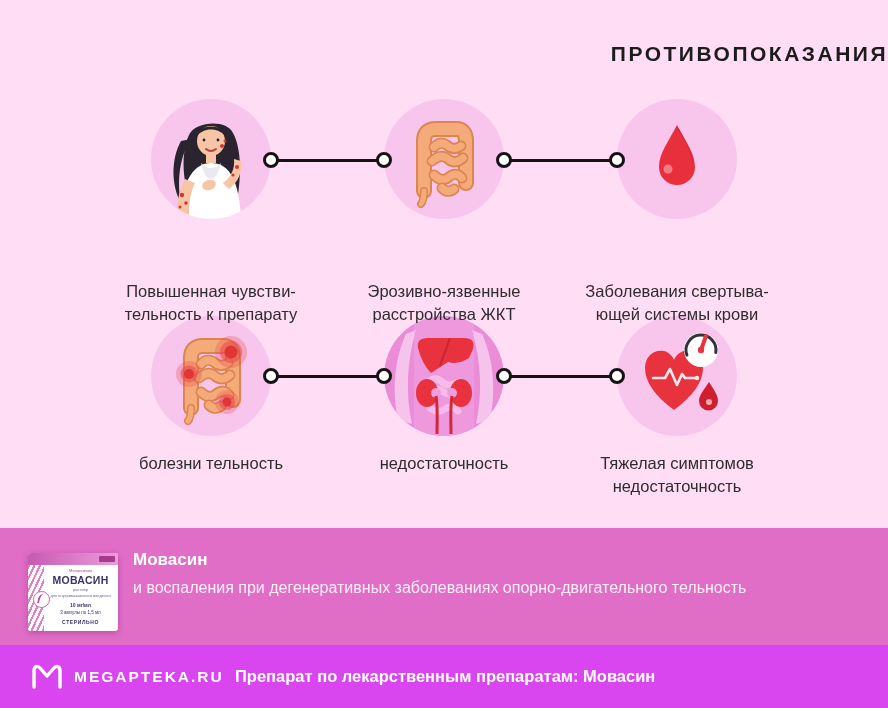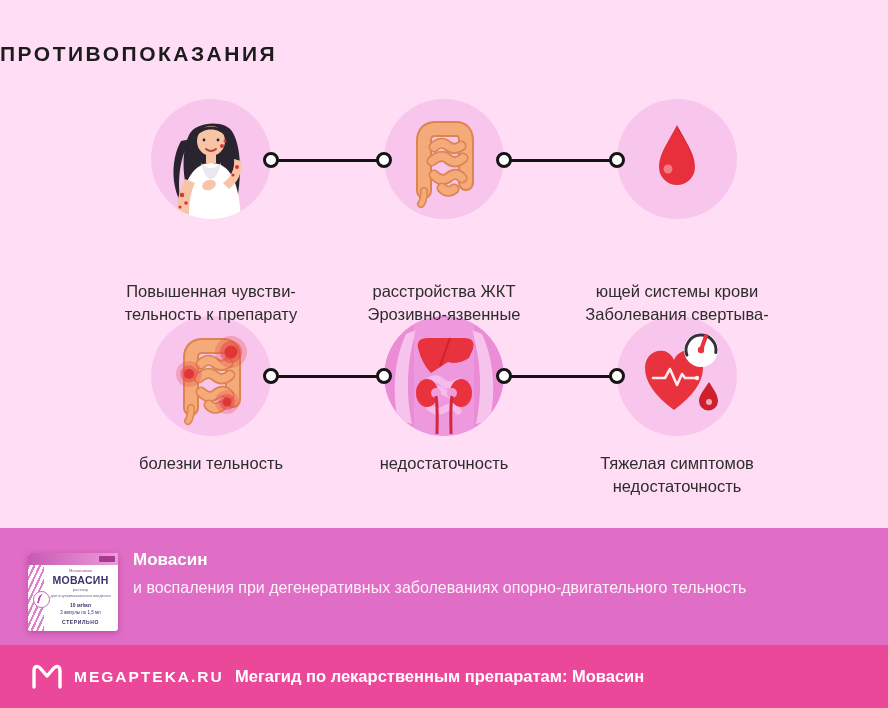--- a/index.html
+++ b/index.html
@@ -1,21 +1,21 @@
 <!DOCTYPE html>
 <html><head>
 <meta charset="utf-8">
 <style>
   html,body{margin:0;padding:0;}
   .stage{
     position:relative;width:888px;height:708px;overflow:hidden;
     background:#ffddf5;font-family:"Liberation Sans",sans-serif;
   }
   .title{
-    position:absolute;top:42px;left:0;width:888px;text-align:left;
+    position:absolute;top:42px;left:0;width:888px;text-align:right;
     font-size:21px;font-weight:800;letter-spacing:2.5px;color:#1c1c1c;
   }
   .circle{
     position:absolute;width:120px;height:120px;border-radius:50%;
     background:#f8c6ed;overflow:hidden;
   }
   .circle svg{display:block;width:120px;height:120px;}
   .r1{top:99px;} .r2{top:316px;}
   .col1{left:151px;} .col2{left:384px;} .col3{left:617px;}
 
@@ -50,21 +50,21 @@
   .pack-emblem::after{content:"";position:absolute;left:4px;top:2px;width:5px;height:10px;
     border-left:2px solid #c04aa9;border-radius:60% 0 60% 0;transform:rotate(14deg);}
   .pack-text{position:absolute;left:17px;right:2px;top:15px;text-align:center;color:#3c3168;}
   .pack-text .inn{font-size:4px;color:#a34a92;}
   .pack-text .brand{font-size:10.5px;font-weight:bold;letter-spacing:.3px;margin-top:1px;}
   .pack-text .form{font-size:4px;color:#6e5f93;line-height:5px;margin-top:1px;}
   .pack-text .dose{font-size:5px;font-weight:bold;margin-top:4px;}
   .pack-text .pk{font-size:4.5px;margin-top:2px;}
   .pack-text .sterile{font-size:5px;font-weight:bold;letter-spacing:.6px;margin-top:4px;}
 
-  .footer{position:absolute;left:0;top:645px;width:888px;height:63px;background:#ec4899;}
+  .footer{position:absolute;left:0;top:645px;width:888px;height:63px;background:#d946ef;}
   .footer-logo{position:absolute;left:30px;top:16px;width:34px;height:30px;}
   .footer-logo svg{display:block;width:34px;height:30px;}
   .footer-brand{position:absolute;left:74px;top:23px;font-size:15.5px;font-weight:bold;letter-spacing:2px;color:#ffffff;}
   .footer-tagline{position:absolute;left:235px;top:22px;font-size:16.5px;font-weight:bold;color:#ffffff;}
 </style>
 </head>
 <body>
 
 <div class="stage">
 
@@ -201,26 +201,26 @@
     <span class="ring left"></span>
     <span class="line"></span>
     <span class="ring right"></span>
   </div>
 
   <div class="caption cap-r1 cap-c1">
     <div>Повышенная чувстви-</div>
     <div>тельность к препарату</div>
   </div>
   <div class="caption cap-r1 cap-c2">
+    <div>Эрозивно-язвенные</div>
     <div>расстройства ЖКТ</div>
-    <div>Эрозивно-язвенные</div>
   </div>
   <div class="caption cap-r1 cap-c3">
+    <div>Заболевания свертыва-</div>
     <div>ющей системы крови</div>
-    <div>Заболевания свертыва-</div>
   </div>
   <div class="caption cap-r2 cap-c1">
     <div>болезни тельность</div>
   </div>
   <div class="caption cap-r2 cap-c2">
     <div>недостаточность</div>
   </div>
   <div class="caption cap-r2 cap-c3">
     <div>Тяжелая симптомов</div>
     <div>недостаточность</div>
@@ -249,16 +249,16 @@
     </div>
   </div>
 
   <div class="footer">
     <div class="footer-logo">
       <svg viewBox="0 0 34 30" aria-hidden="true">
         <path d="M4 26 V10 C4 5 7.5 4 10.5 7.5 L17 15 L23.5 7.5 C26.5 4 30 5 30 10 V26" fill="none" stroke="#ffffff" stroke-width="3.4" stroke-linecap="round" stroke-linejoin="round"></path>
       </svg>
     </div>
     <div class="footer-brand">MEGAPTEKA.RU</div>
-    <div class="footer-tagline">Мегагид по лекарственным препаратам: Мовасин</div>
+    <div class="footer-tagline">Препарат по лекарственным препаратам: Мовасин</div>
   </div>
 
 </div>
 
 </body></html>

